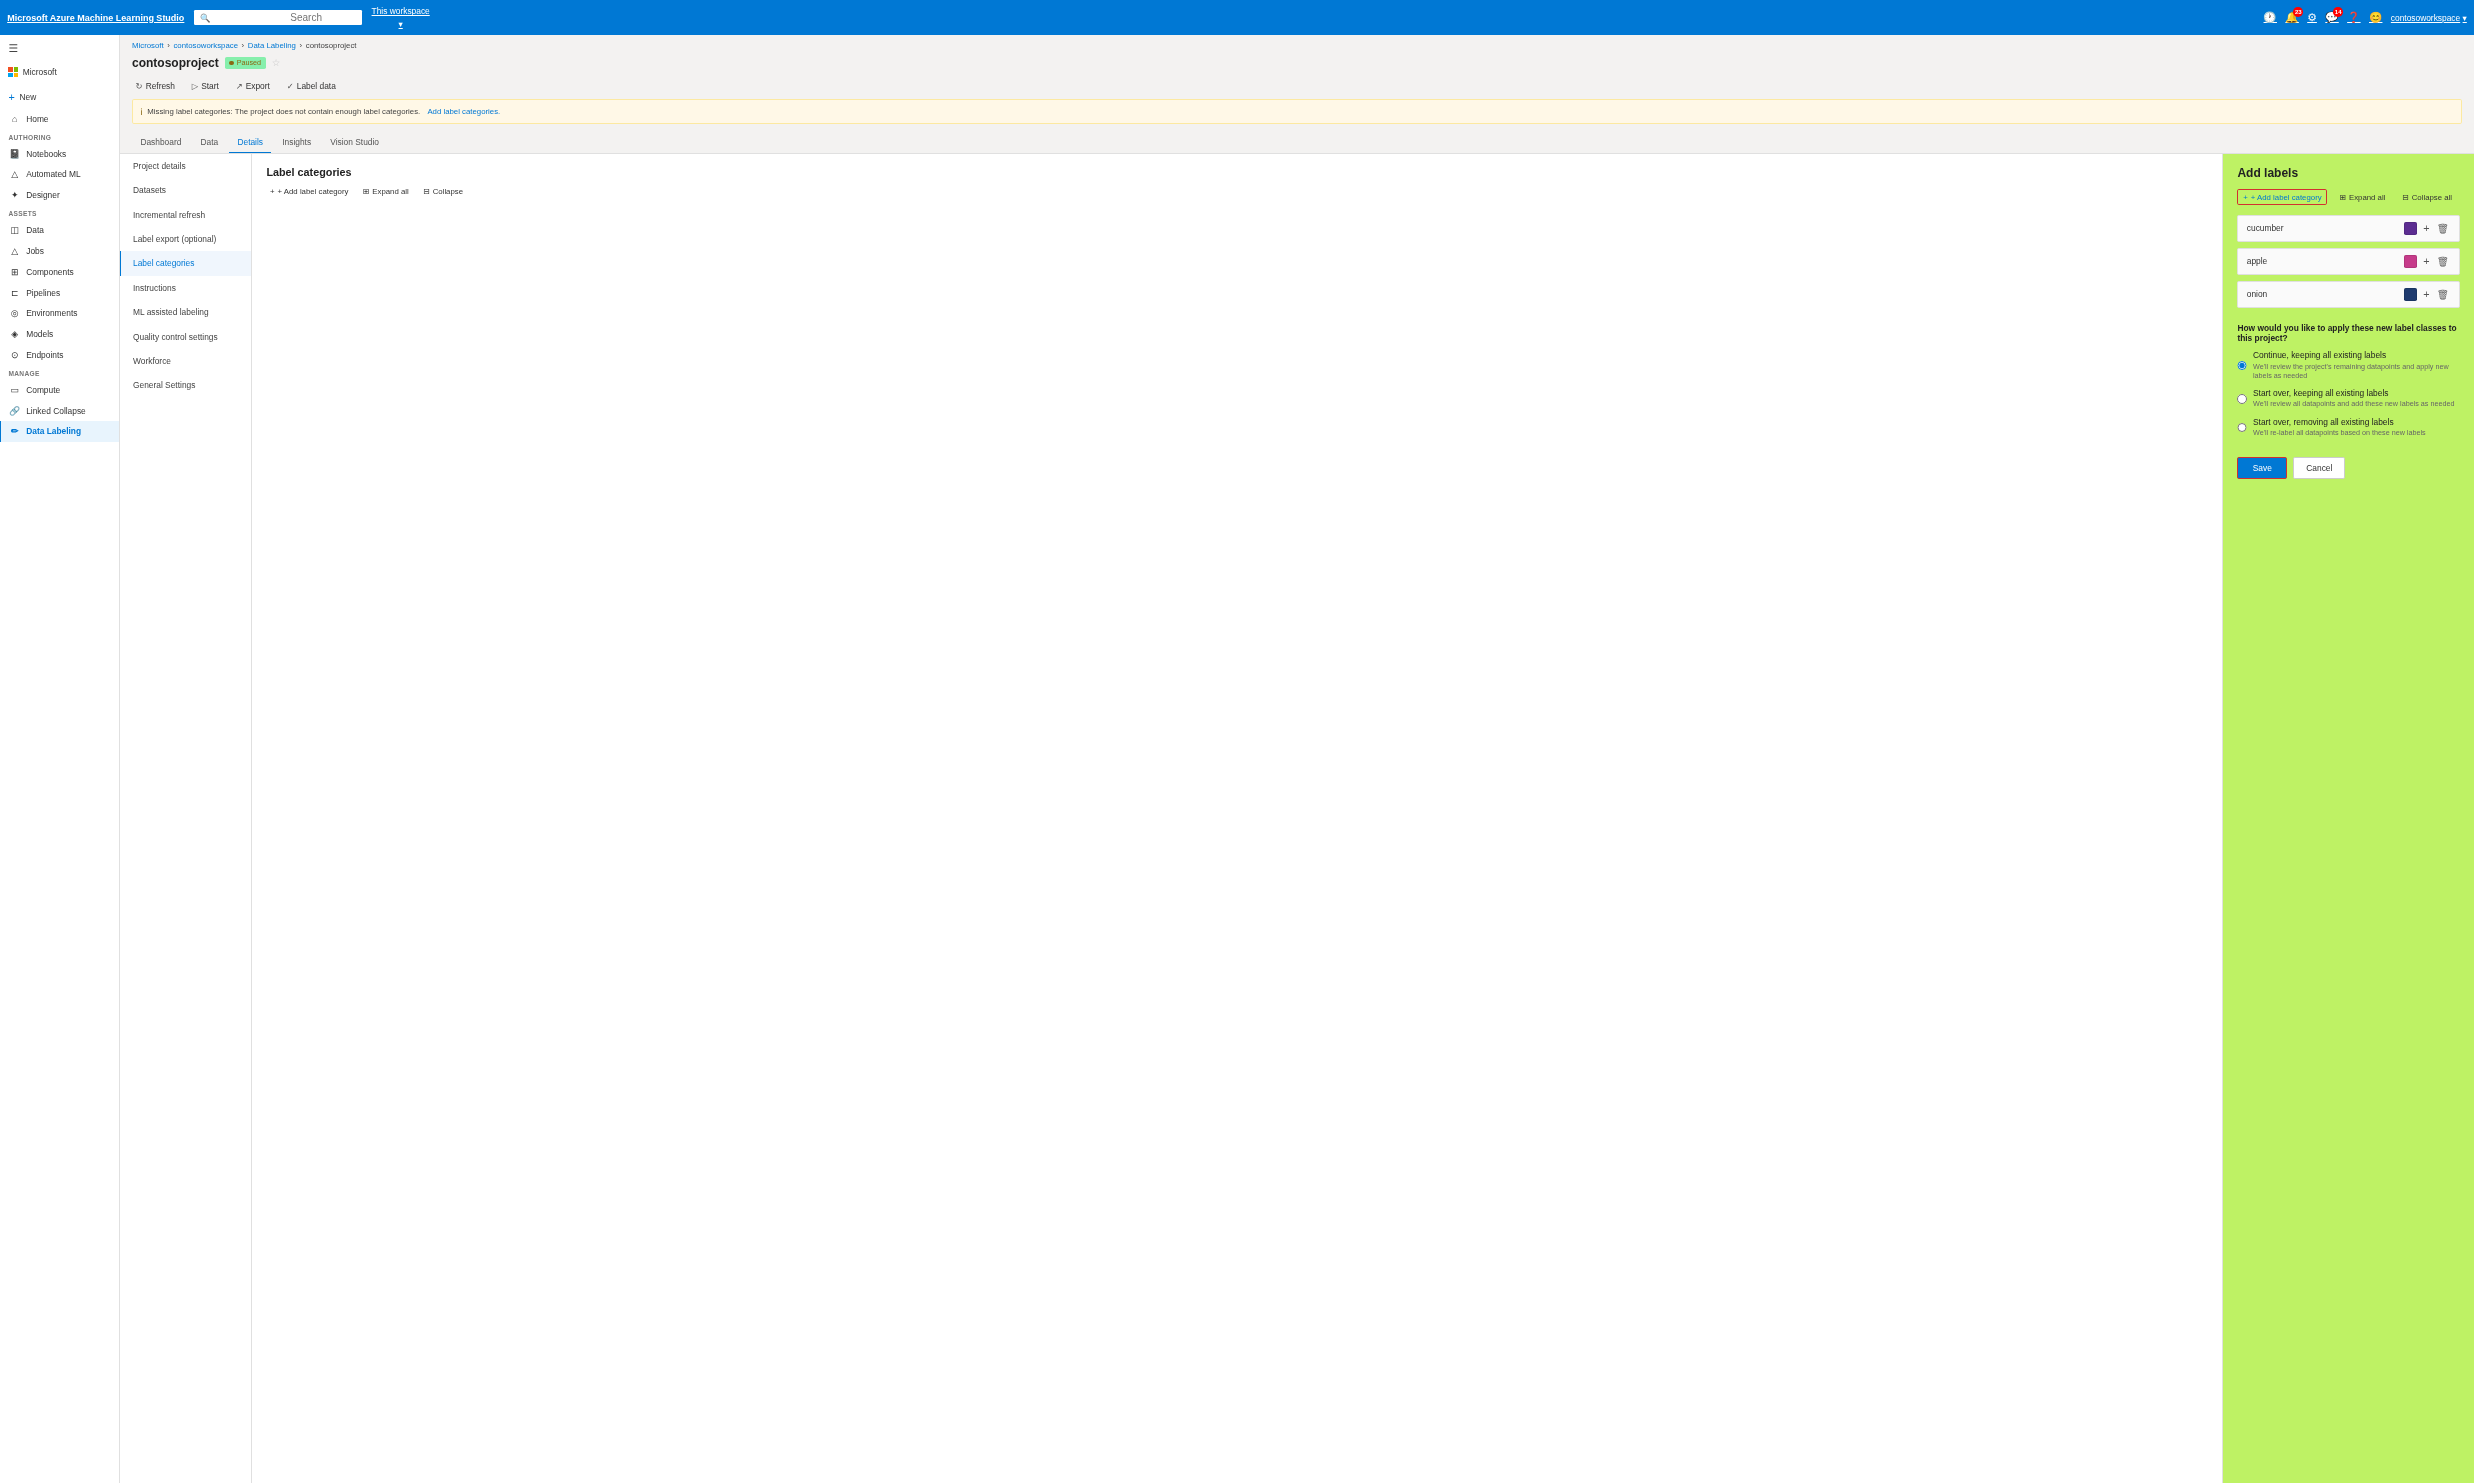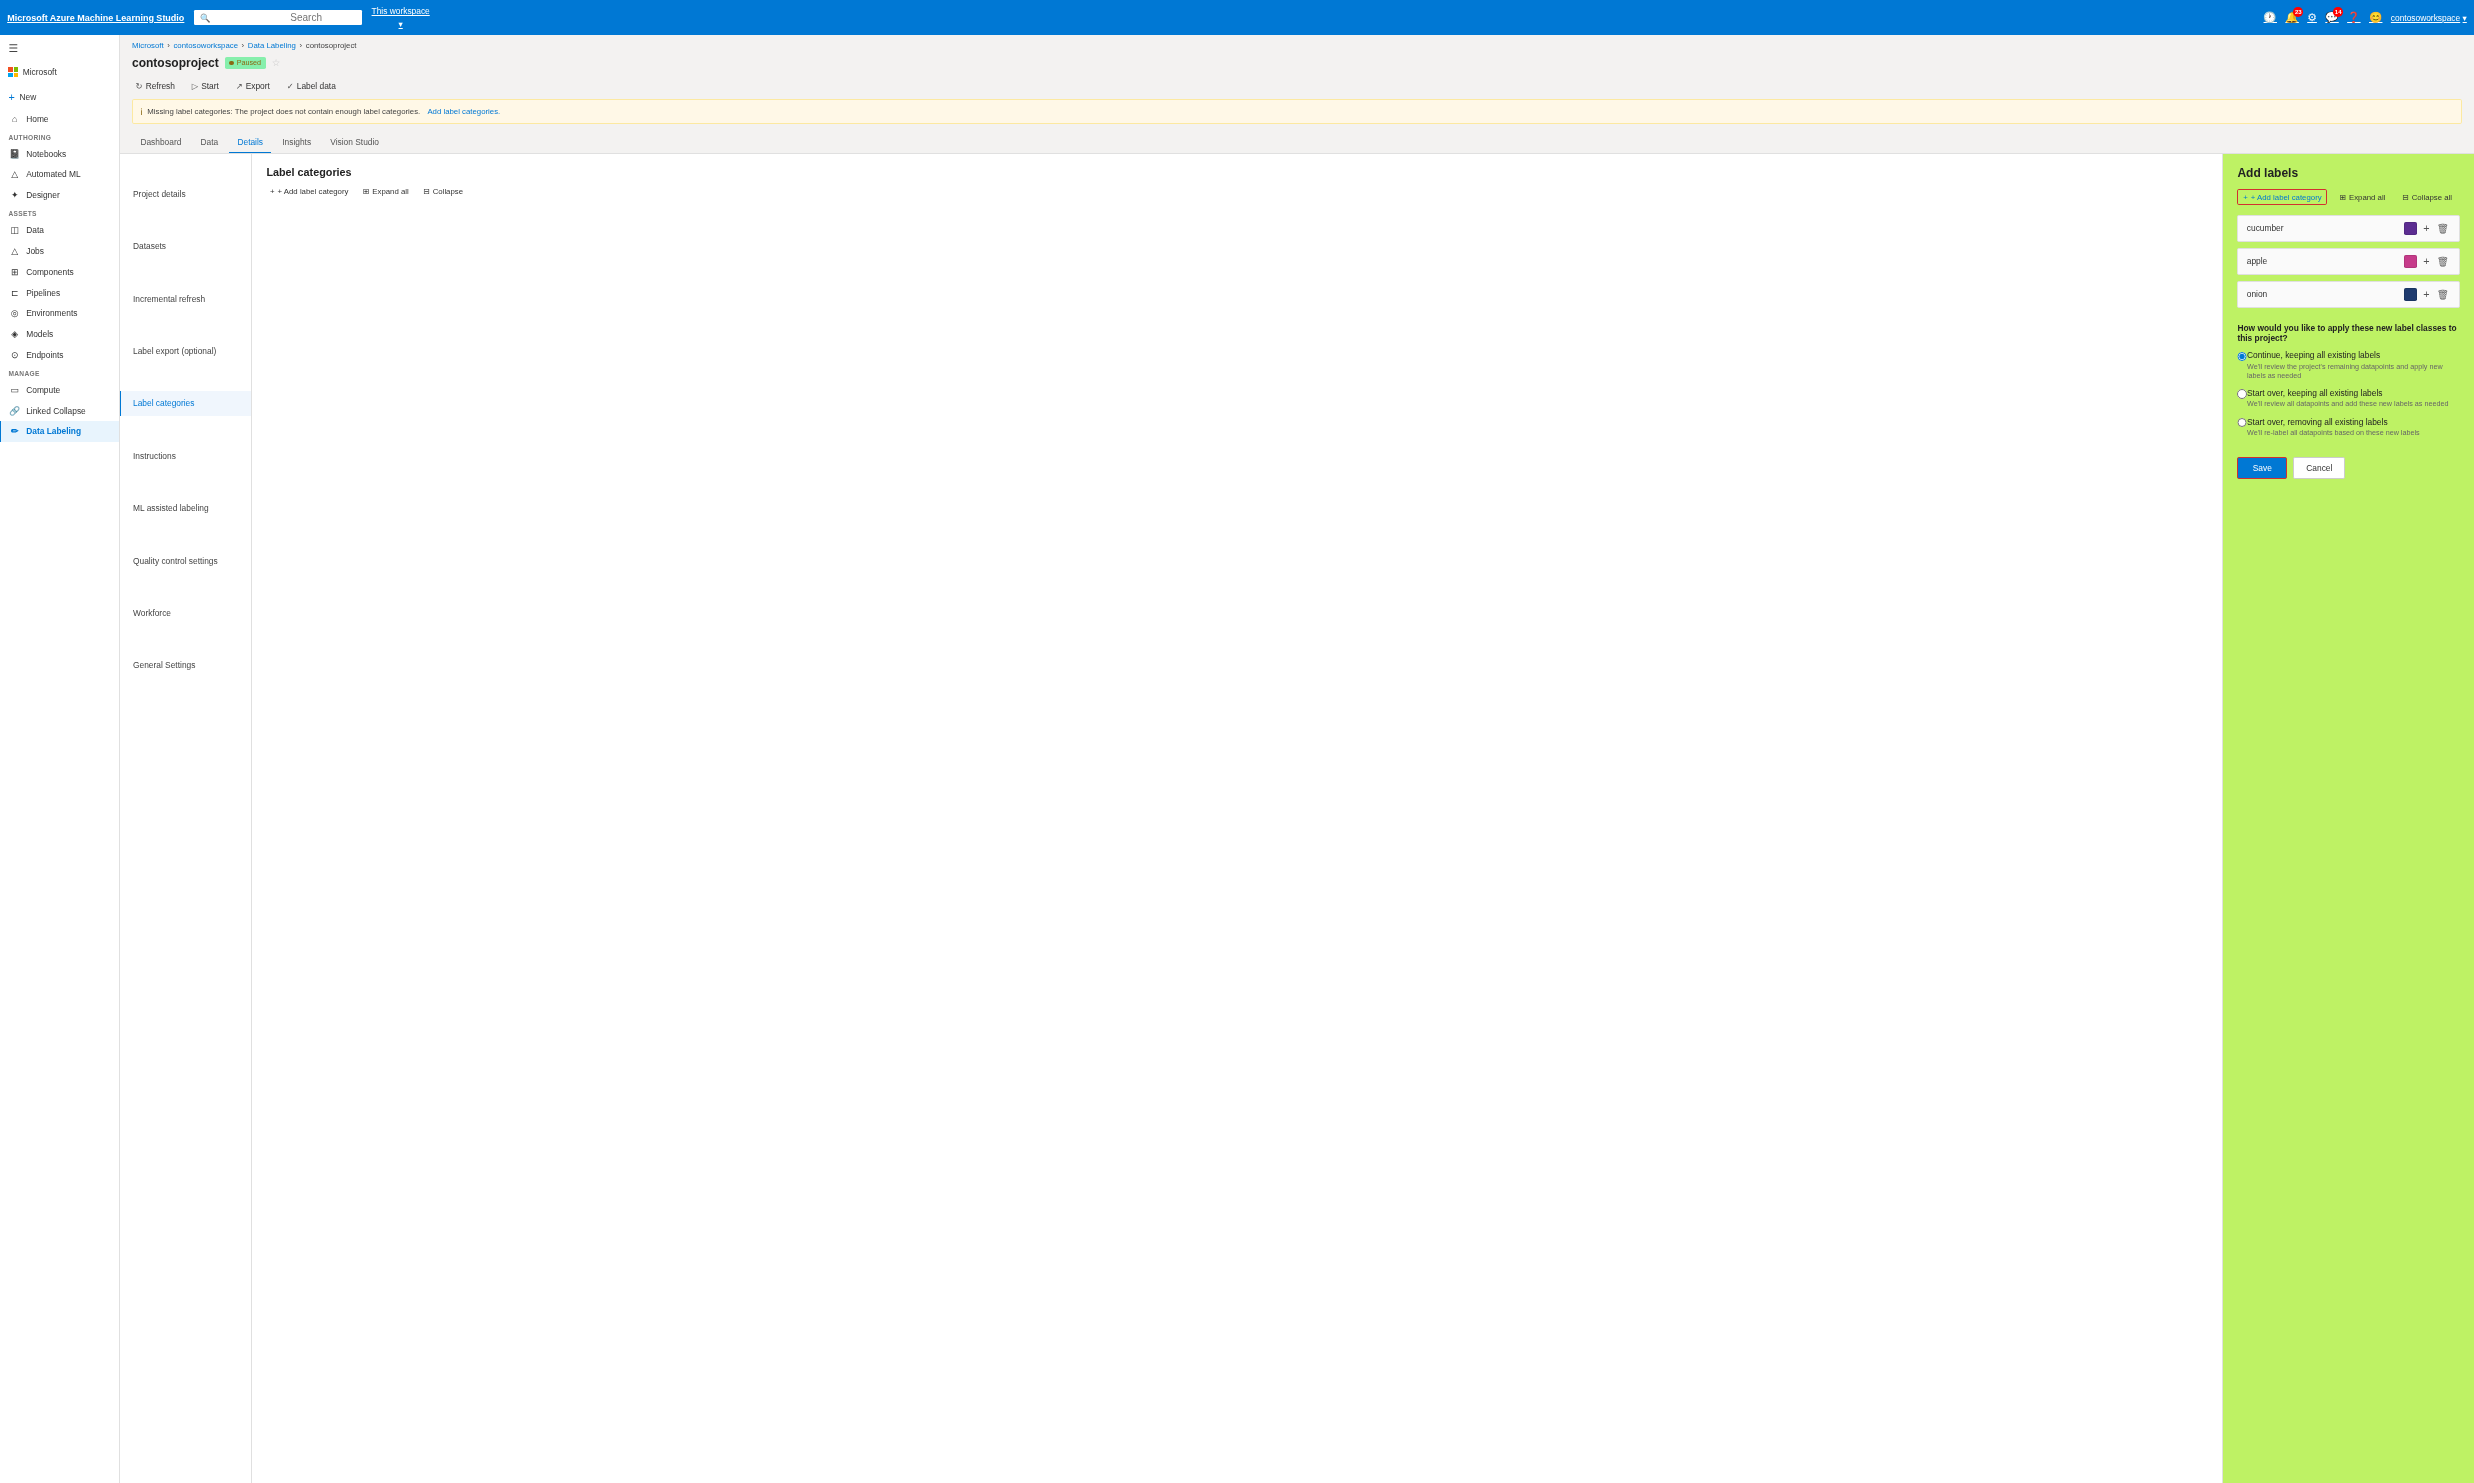--- a/index.html
+++ b/index.html
@@ -289,21 +289,20 @@
       background: white;
       overflow-y: auto;
       flex-shrink: 0;
     }
     .detail-nav-item {
       padding: 7.2px 12px;
       cursor: pointer;
       color: #444;
       font-size: 8.4px;
       border-left: 1.8px solid transparent;
-      margin-top: 28px;
     }
     .detail-nav-item.active {
       background: #f0f6fd;
       border-left-color: #0078d4;
       color: #0078d4;
       font-weight: 500;
     }
 
     
     .main-panel {
@@ -418,21 +417,22 @@
 
     
     .question-text {
       font-size: 8.4px;
       font-weight: 600;
       color: #222;
       margin: 9.6px 0 7.2px 0;
     }
     .radio-option {
       display: flex;
-      align-items: flex-start;
+      align-items: center;
+      gap: 6px;
       margin-bottom: 8.4px;
     }
     .radio-option input[type="radio"] {
       margin-top: 1.2px;
       accent-color: #0078d4;
       width: 9.6px;
       height: 9.6px;
       flex-shrink: 0;
     }
     .radio-label-main {

